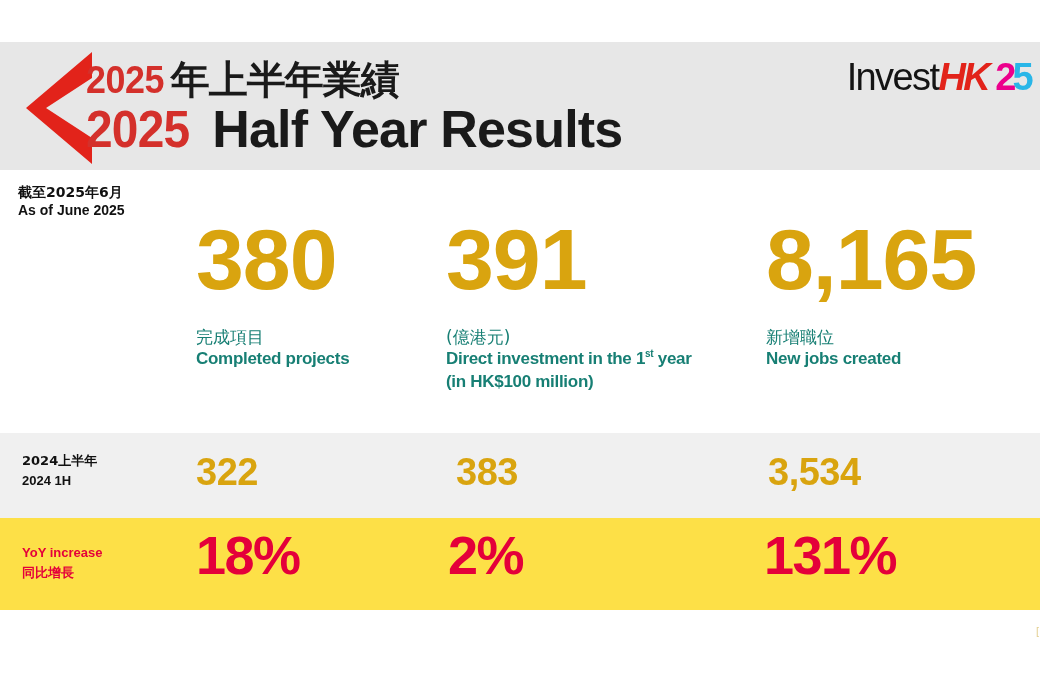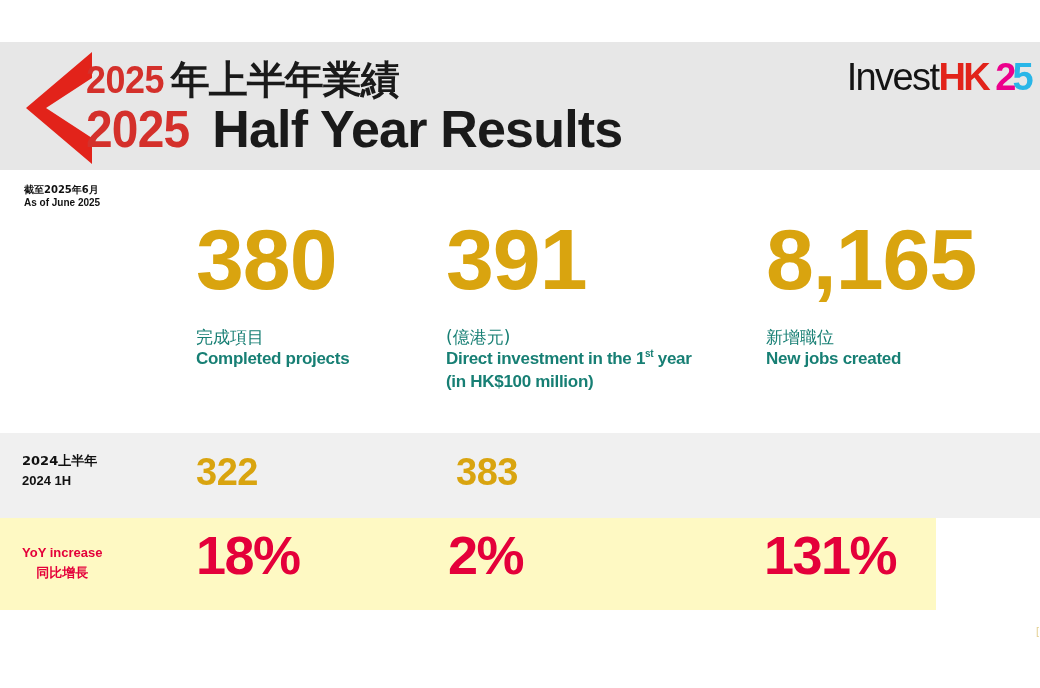--- a/index.html
+++ b/index.html
@@ -69,30 +69,30 @@
     position: absolute;
     right: 8px;
     top: 58px;
     font-size: 38px;
     font-weight: bold;
     letter-spacing: -1.6px;
     line-height: 1;
     white-space: nowrap;
   }
   .logo .invest { color: #141414; font-weight: normal; }
-  .logo .hk     { color: #e2231a; font-weight: bold; letter-spacing: -2.5px; }
+  .logo .hk     { color: #e2231a; font-weight: bold; letter-spacing: -2.5px; font-style: italic; }
   .logo .two    { color: #ec008c; font-weight: bold; margin-left: 7px; letter-spacing: -4px; }
   .logo .five   { color: #29b6e8; font-weight: bold; }
 
   
   .asof {
     position: absolute;
-    left: 24px;
+    left: 18px;
     top: 184px;
-    font-size: 10px;
+    font-size: 14px;
     font-weight: bold;
     line-height: 1.28;
     color: #111111;
   }
   .asof .cjk { font-family: "DejaVu Sans", sans-serif; }
 
   
   .stats-row {
     position: absolute;
     left: 0;
@@ -156,24 +156,23 @@
   .band-2024 .row-value { top: 20px; color: #d9a40f; }
   .band-2024 .v0 { left: 196px; }
   .band-2024 .v1 { left: 456px; }
   .band-2024 .v2 { left: 768px; }
 
   
   .band-yoy {
     position: absolute;
     left: 0;
     top: 518px;
-    width: 936px;
+    width: 1040px;
     height: 92px;
-    background: #fef9c3;
-    text-align: center;
+    background: #fde047;
   }
   .band-yoy .row-label { top: 25px; color: #e4003a; }
   .band-yoy .row-value {
     top: 10px;
     color: #e4003a;
     font-size: 54px;
     letter-spacing: -1.5px;
   }
   .band-yoy .v0 { left: 196px; }
   .band-yoy .v1 { left: 448px; }
@@ -246,20 +245,21 @@
 
 </div>
 
 <div class="band-2024">
   <div class="row-label">
     <div class="cjk">2024上半年</div>
     <div>2024 1H</div>
   </div>
   <div class="row-value v0">322</div>
   <div class="row-value v1">383</div>
+  <div class="row-value v2">3,534</div>
 </div>
 
 <div class="band-yoy">
   <div class="row-label">
     <div>YoY increase</div>
     <div class="cjk">同比增長</div>
   </div>
   <div class="row-value v0">18%</div>
   <div class="row-value v1">2%</div>
   <div class="row-value v2">131%</div>

